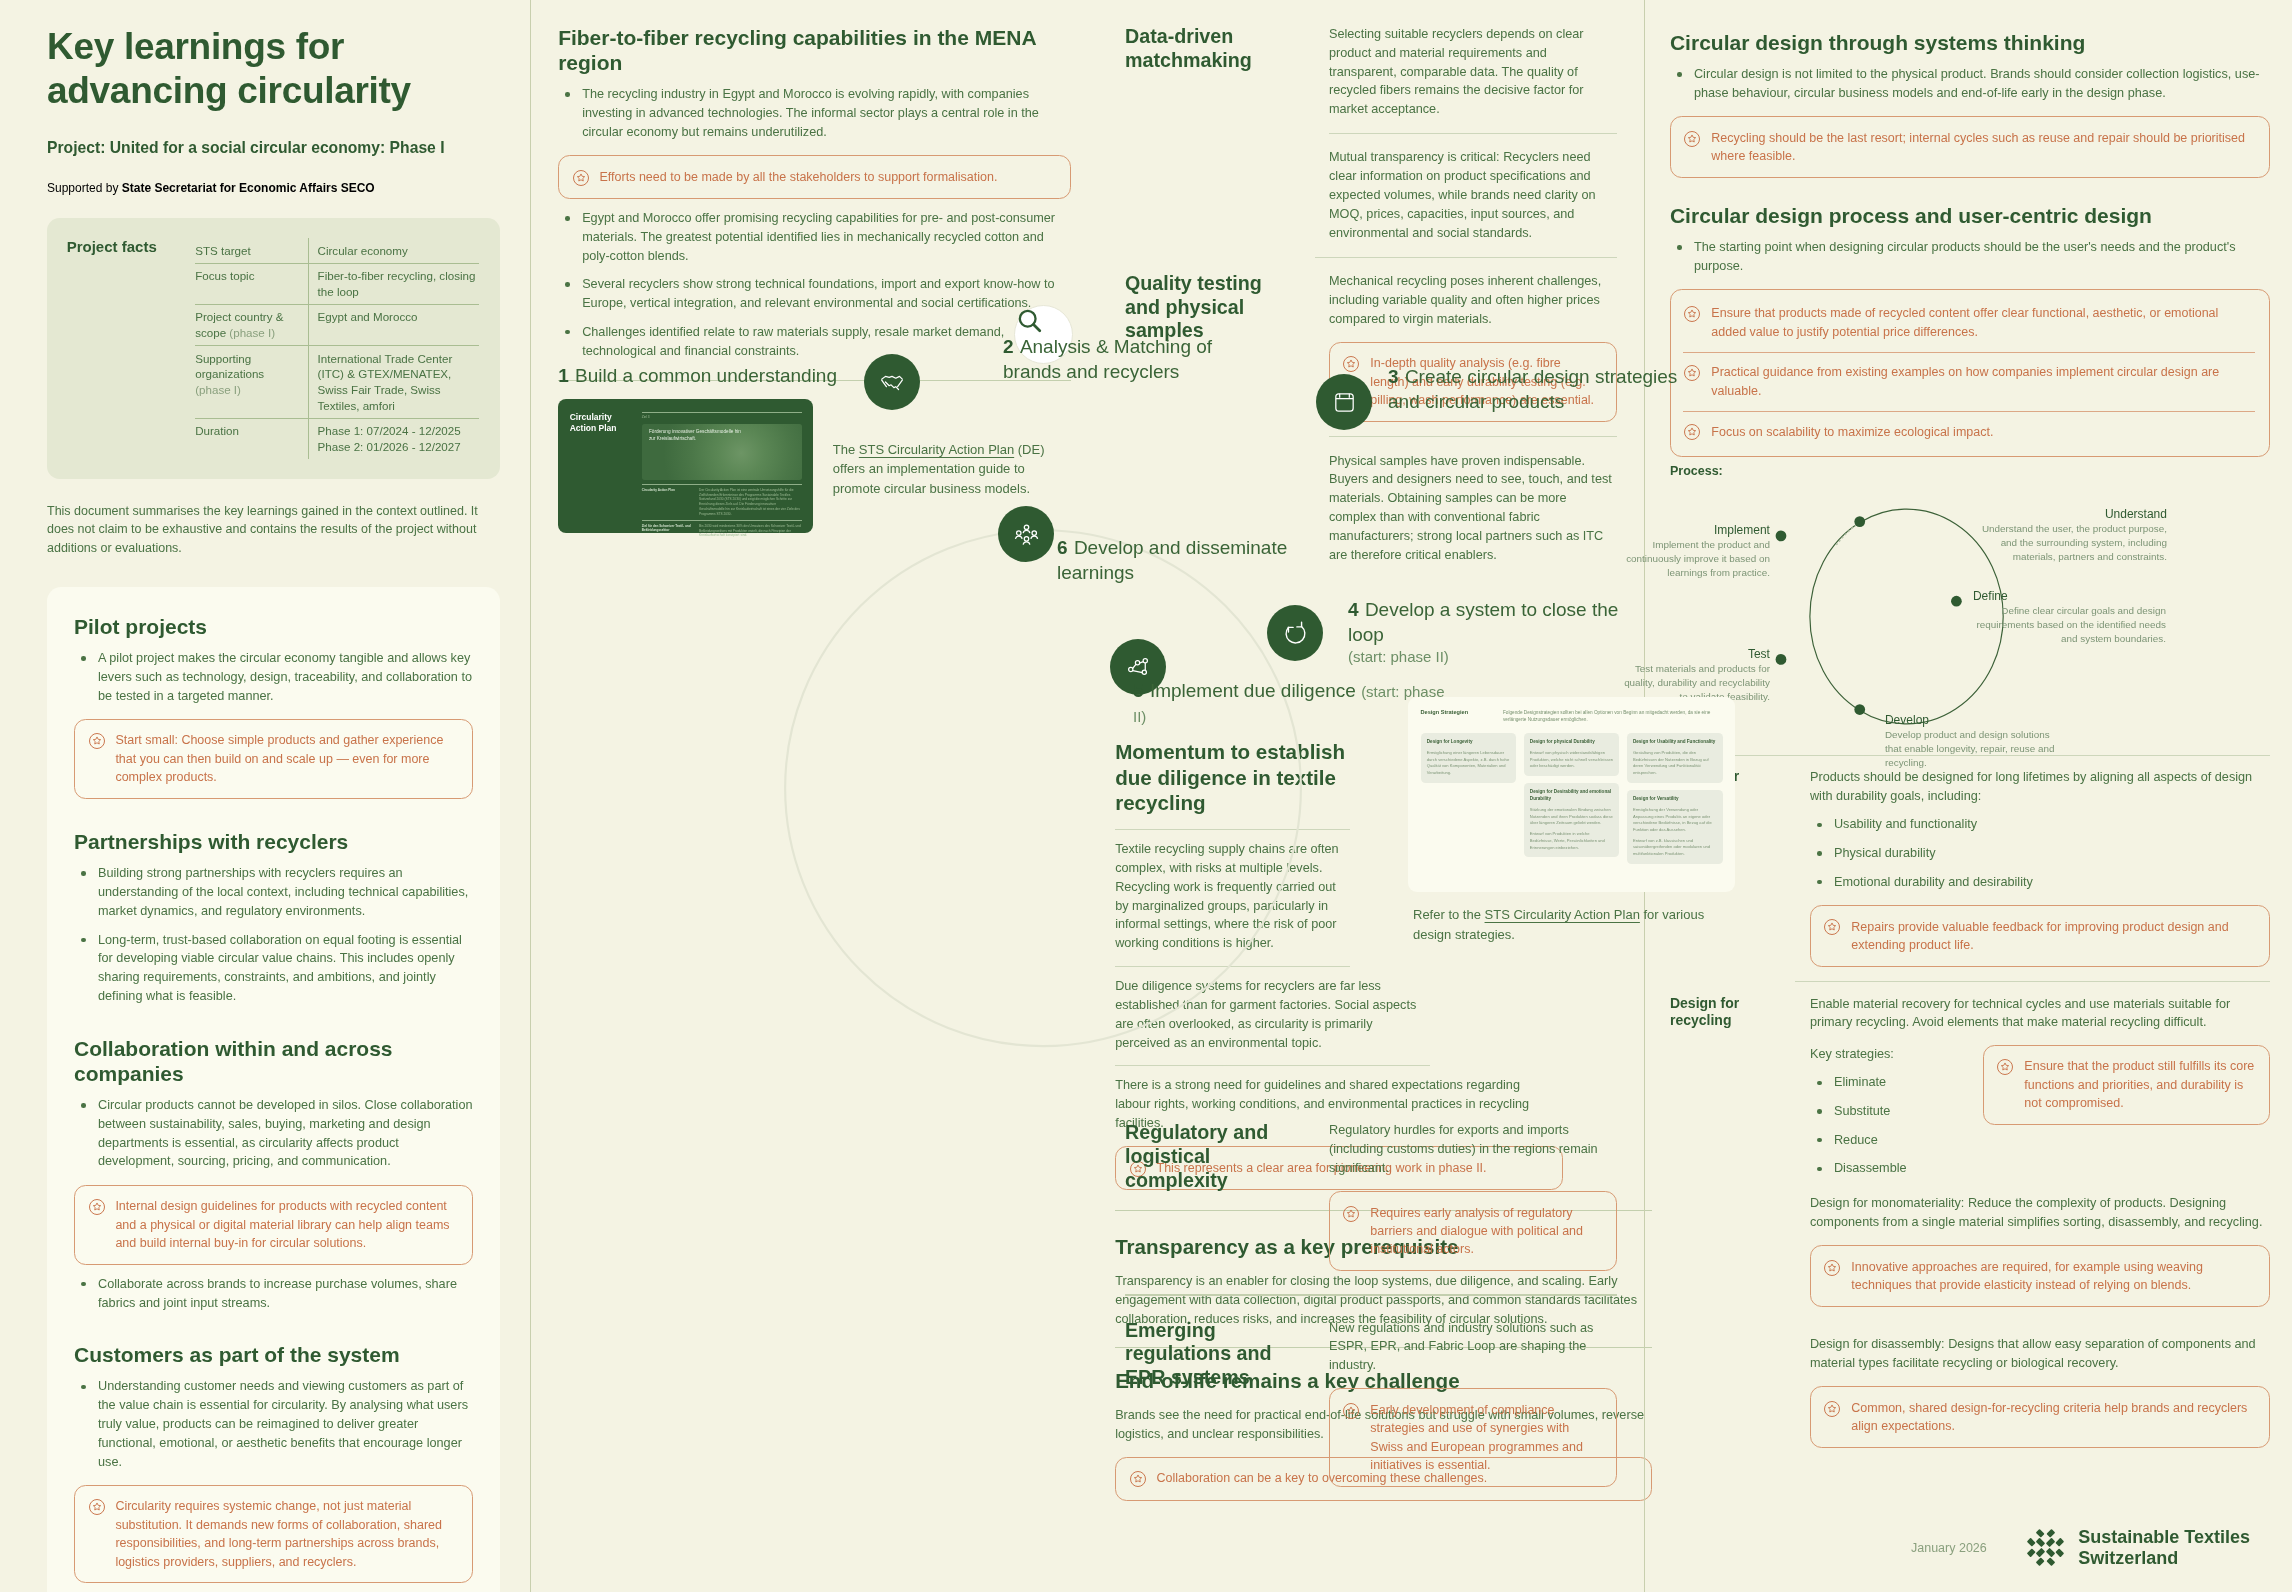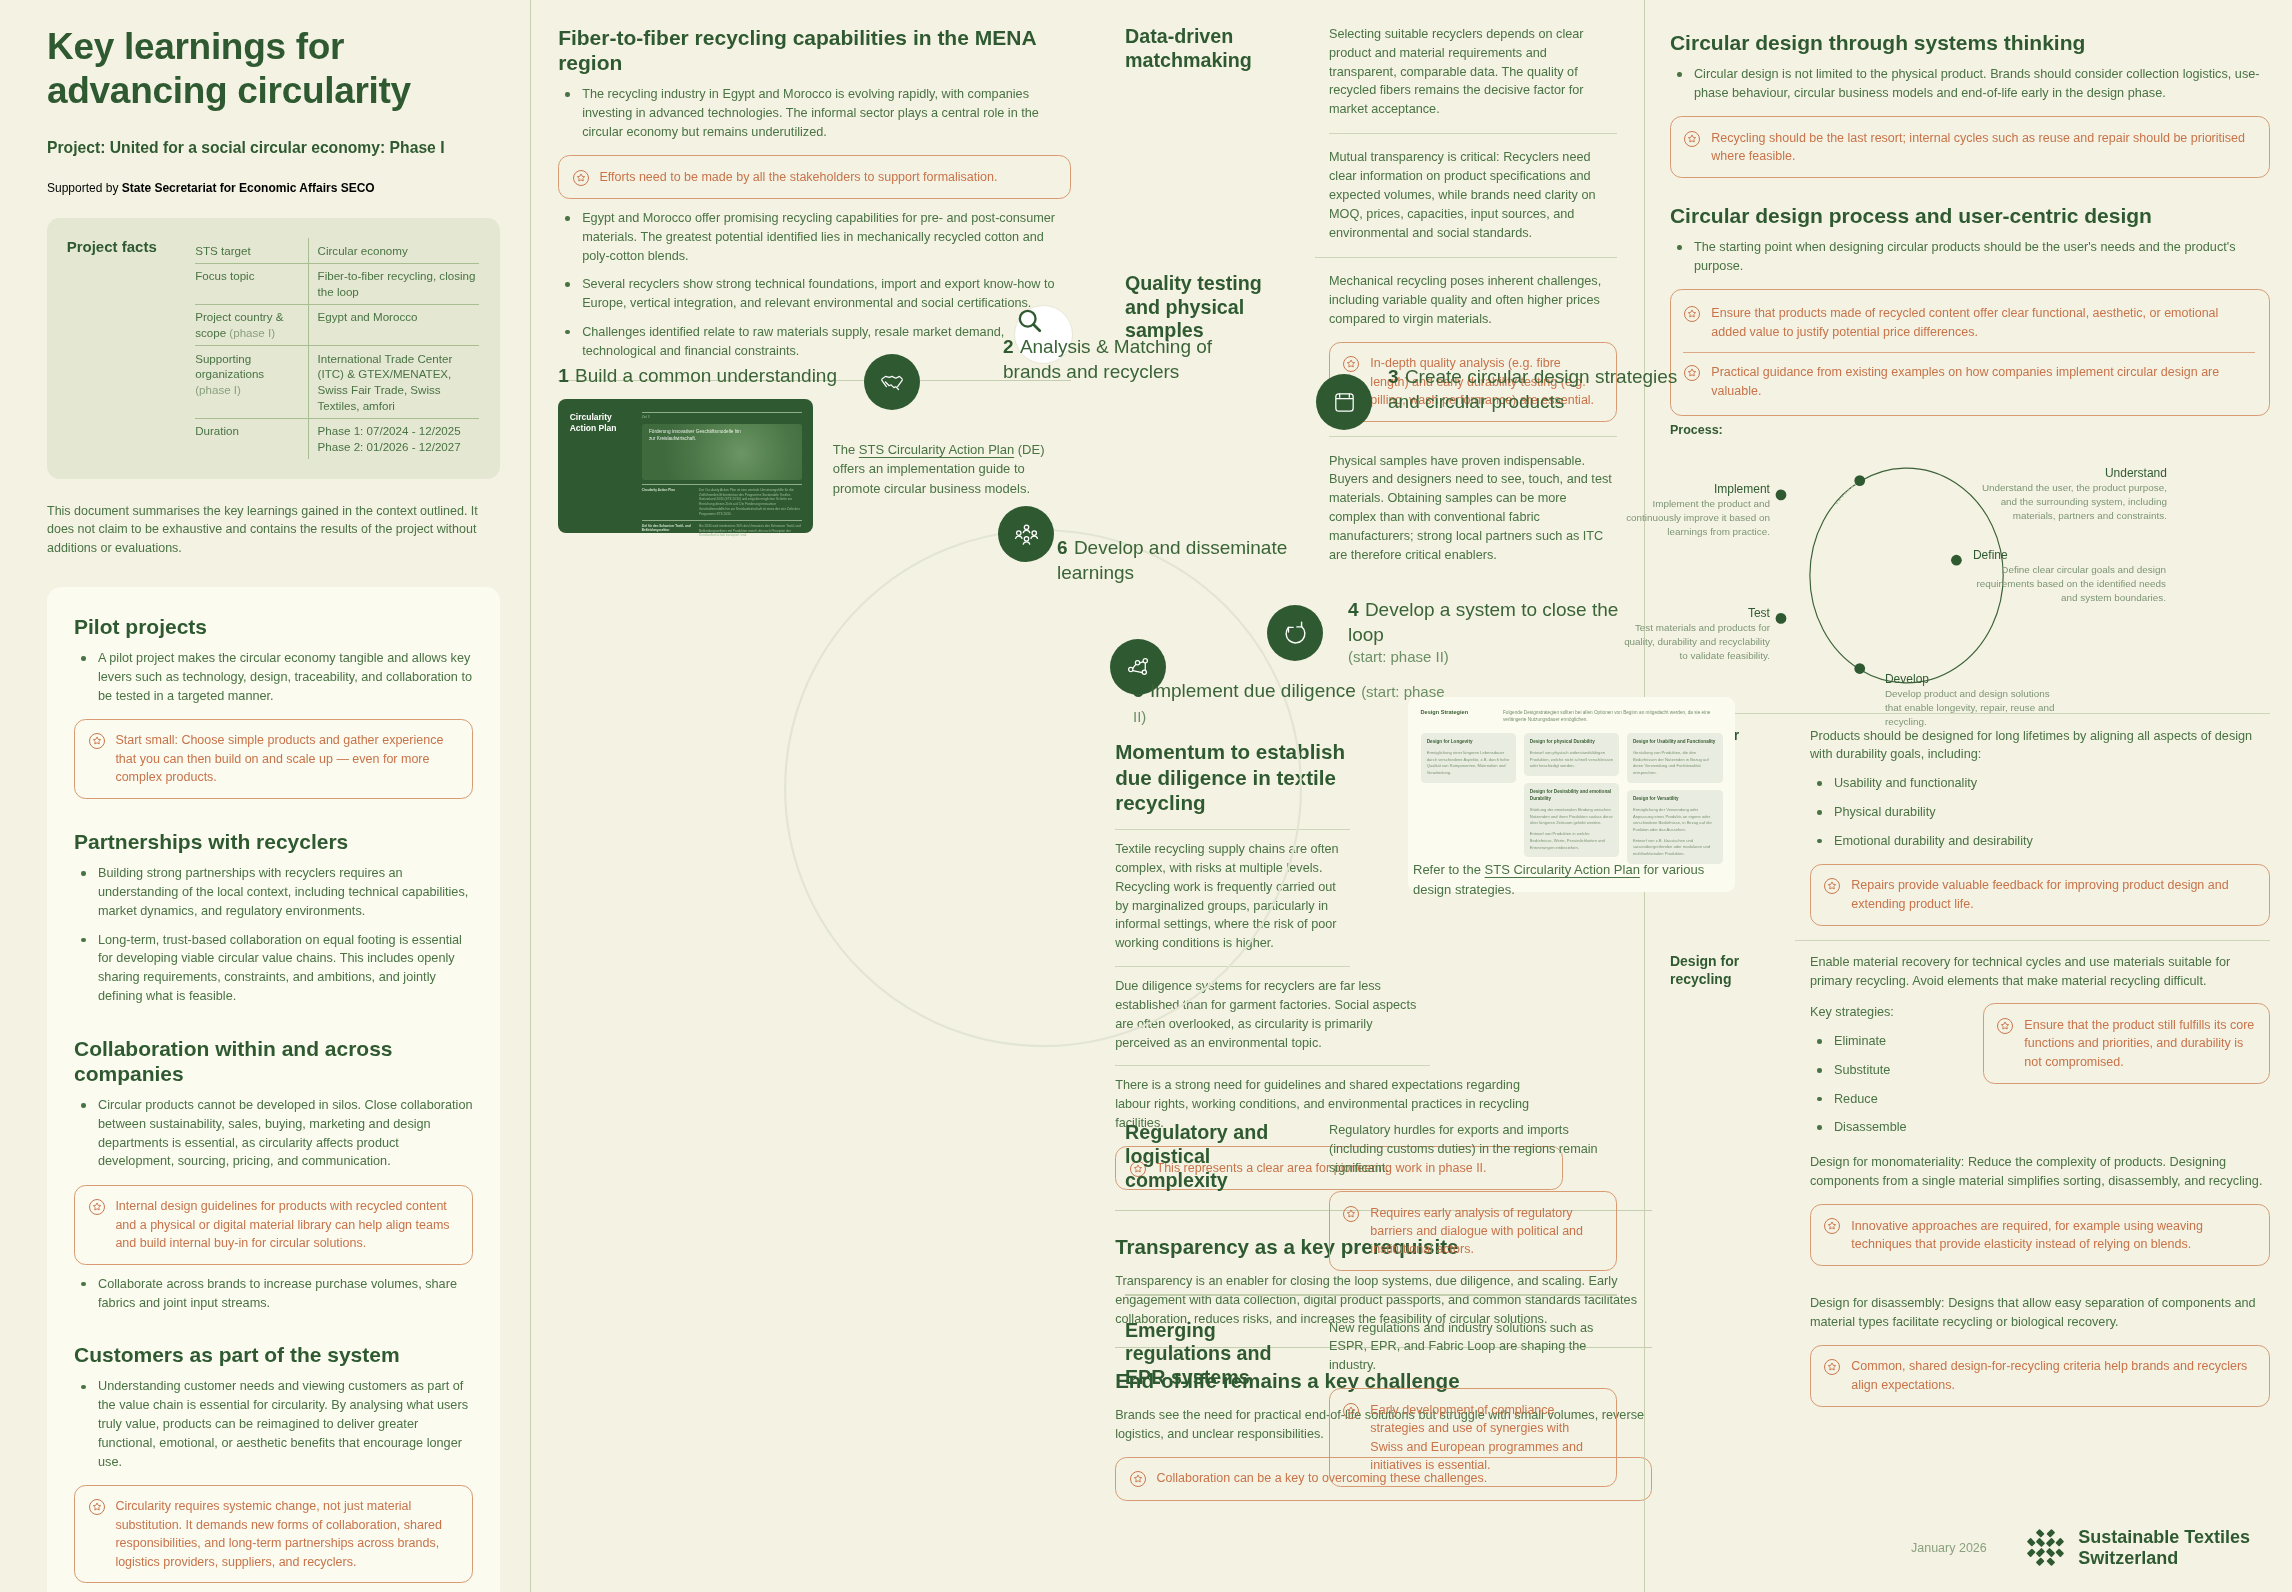--- a/index.html
+++ b/index.html
@@ -98,21 +98,21 @@
   
   .ds-thumb { position:absolute; left:1408px; top:697px; width:327px; height:195px; background:#fbfbef; border-radius:9px; padding:11.6px 12.5px; }
   .ds-thumb .head { display:flex; gap:12.5px; }
   .ds-thumb .h-l { font-size:5.6px; font-weight:700; color:#3c6138; width:70px; flex:none; }
   .ds-thumb .h-r { font-size:4.7px; line-height:1.5; color:#76906e; }
   .ds-thumb .grid { display:flex; gap:7.2px; margin-top:9.9px; }
   .ds-thumb .colx { flex:1; display:flex; flex-direction:column; gap:7.2px; }
   .ds-cell { background:#e9ece0; border-radius:4.5px; padding:6.3px 6.3px; }
   .ds-cell .t { font-size:4.6px; font-weight:700; color:#3c6138; line-height:1.45; }
   .ds-cell .d { font-size:4.1px; line-height:1.6; color:#7d9576; margin-top:4.5px; }
-  .ds-note { position:absolute; left:1413px; top:860px; width:304px; font-size:13px; line-height:1.5; color:#4a7344; }
+  .ds-note { position:absolute; left:1413px; top:905px; width:304px; font-size:13px; line-height:1.5; color:#4a7344; }
 
   
   .split { display:flex; gap:34px; }
   .split .lbl { width:170px; flex:none; }
   .split .bd { flex:1; }
   .split .lbl.narrow { width:106px; }
 
   
   .process { margin-top:7.2px; position:relative; height:287px; }
   .proc-label { position:absolute; font-size:7.2px; }
@@ -396,20 +396,27 @@
               <path d="M12 6.6l1.5 3.1 3.4.5-2.5 2.4.6 3.4-3-1.6-3 1.6.6-3.4-2.5-2.4 3.4-.5z" fill="none" stroke="#c8734a" stroke-width="1.2" stroke-linejoin="round"></path>
             </svg></span>
           <span class="txt">Ensure that products made of recycled content offer clear functional, aesthetic, or emotional added value to justify potential price differences.</span>
         </div>
         <div class="item">
           <span class="star"><svg viewBox="0 0 24 24" width="18" height="18">
               <circle cx="12" cy="12" r="10" fill="none" stroke="#c8734a" stroke-width="1.3"></circle>
               <path d="M12 6.6l1.5 3.1 3.4.5-2.5 2.4.6 3.4-3-1.6-3 1.6.6-3.4-2.5-2.4 3.4-.5z" fill="none" stroke="#c8734a" stroke-width="1.2" stroke-linejoin="round"></path>
             </svg></span>
           <span class="txt">Practical guidance from existing examples on how companies implement circular design are valuable.</span>
+        </div>
+        <div class="item">
+          <span class="star"><svg viewBox="0 0 24 24" width="18" height="18">
+              <circle cx="12" cy="12" r="10" fill="none" stroke="#c8734a" stroke-width="1.3"></circle>
+              <path d="M12 6.6l1.5 3.1 3.4.5-2.5 2.4.6 3.4-3-1.6-3 1.6.6-3.4-2.5-2.4 3.4-.5z" fill="none" stroke="#c8734a" stroke-width="1.2" stroke-linejoin="round"></path>
+            </svg></span>
+          <span class="txt">Focus on scalability to maximize ecological impact.</span>
         </div>
       </div>
 
     <div class="process">
       <div style="font-size:12.5px;font-weight:700;color:#2f5a31;position:absolute;left:0;top:0">Process:</div>
       <svg width="537" height="287" viewBox="0 0 600 320" style="position:absolute;left:0;top:0">
         <path d="M212 65 A108 120 0 1 1 212 275 A108 120 0 0 1 212 65" fill="none" stroke="#3c6138" stroke-width="1.3"></path>
         <path d="M212 65 A108 120 0 0 0 186 90" fill="none" stroke="#b9c4ab" stroke-width="1.3" stroke-dasharray="2 3"></path>
         <path d="M186 90 A108 120 0 0 1 212 65" fill="none" stroke="#b9c4ab" stroke-width="1.3" stroke-dasharray="2 3"></path>
         <circle cx="212" cy="64" r="6" fill="#2f5a31"></circle>

